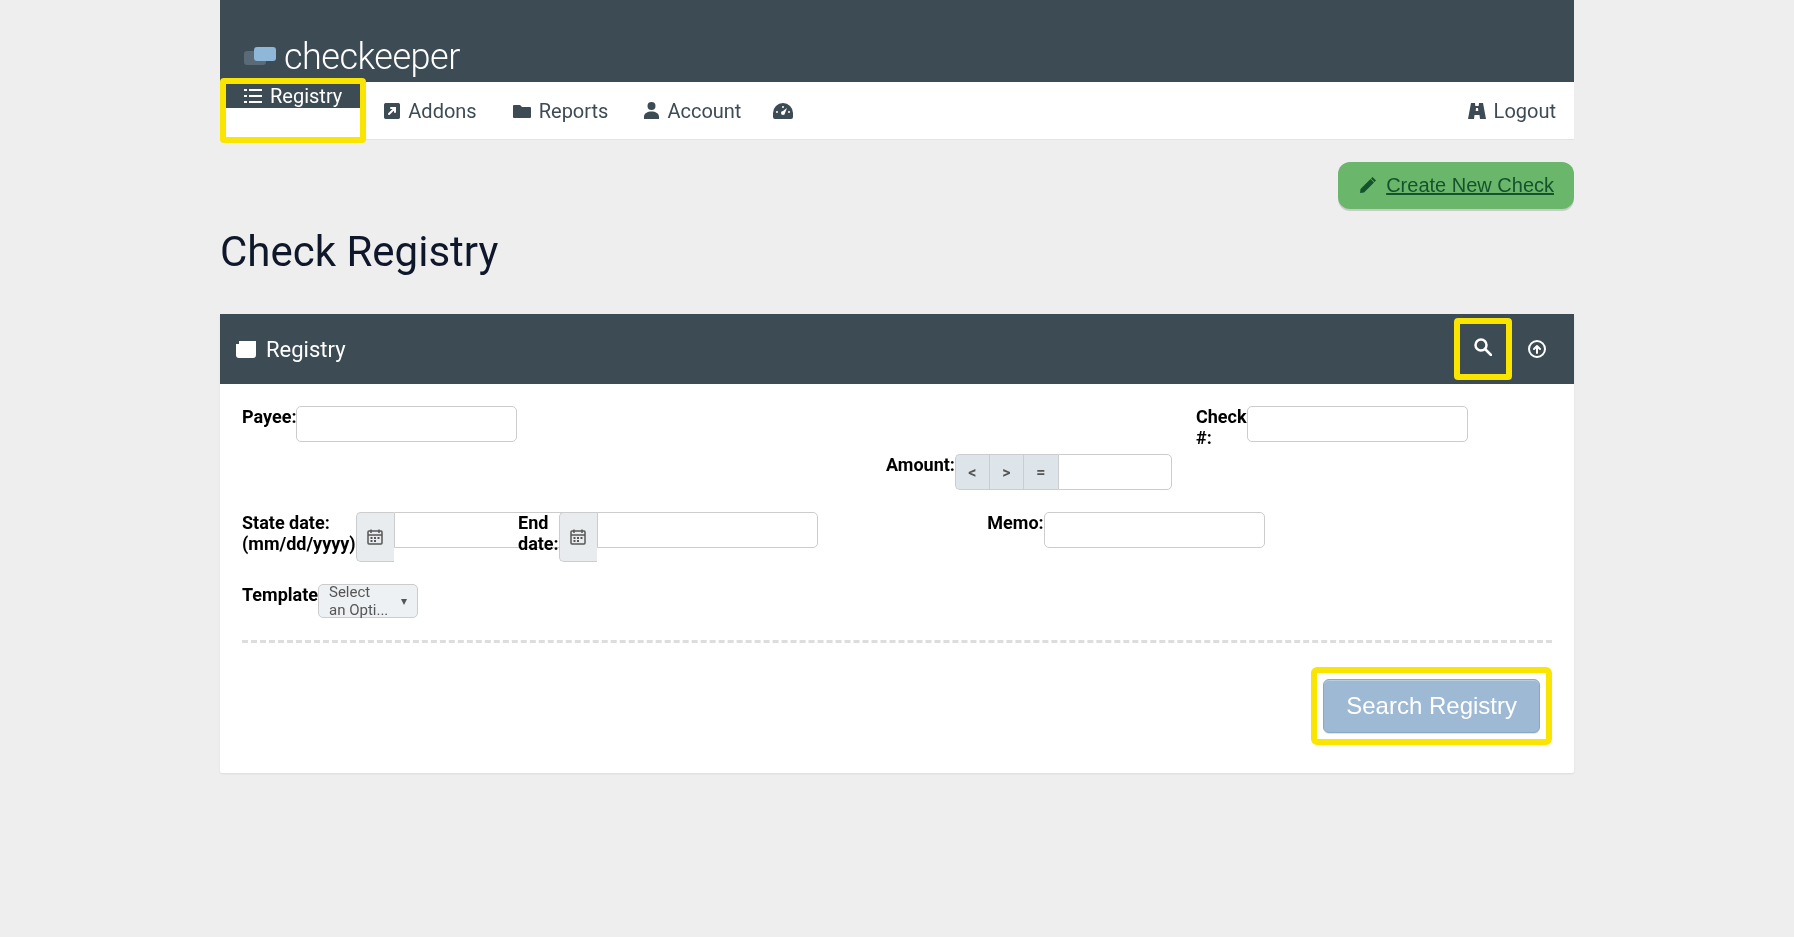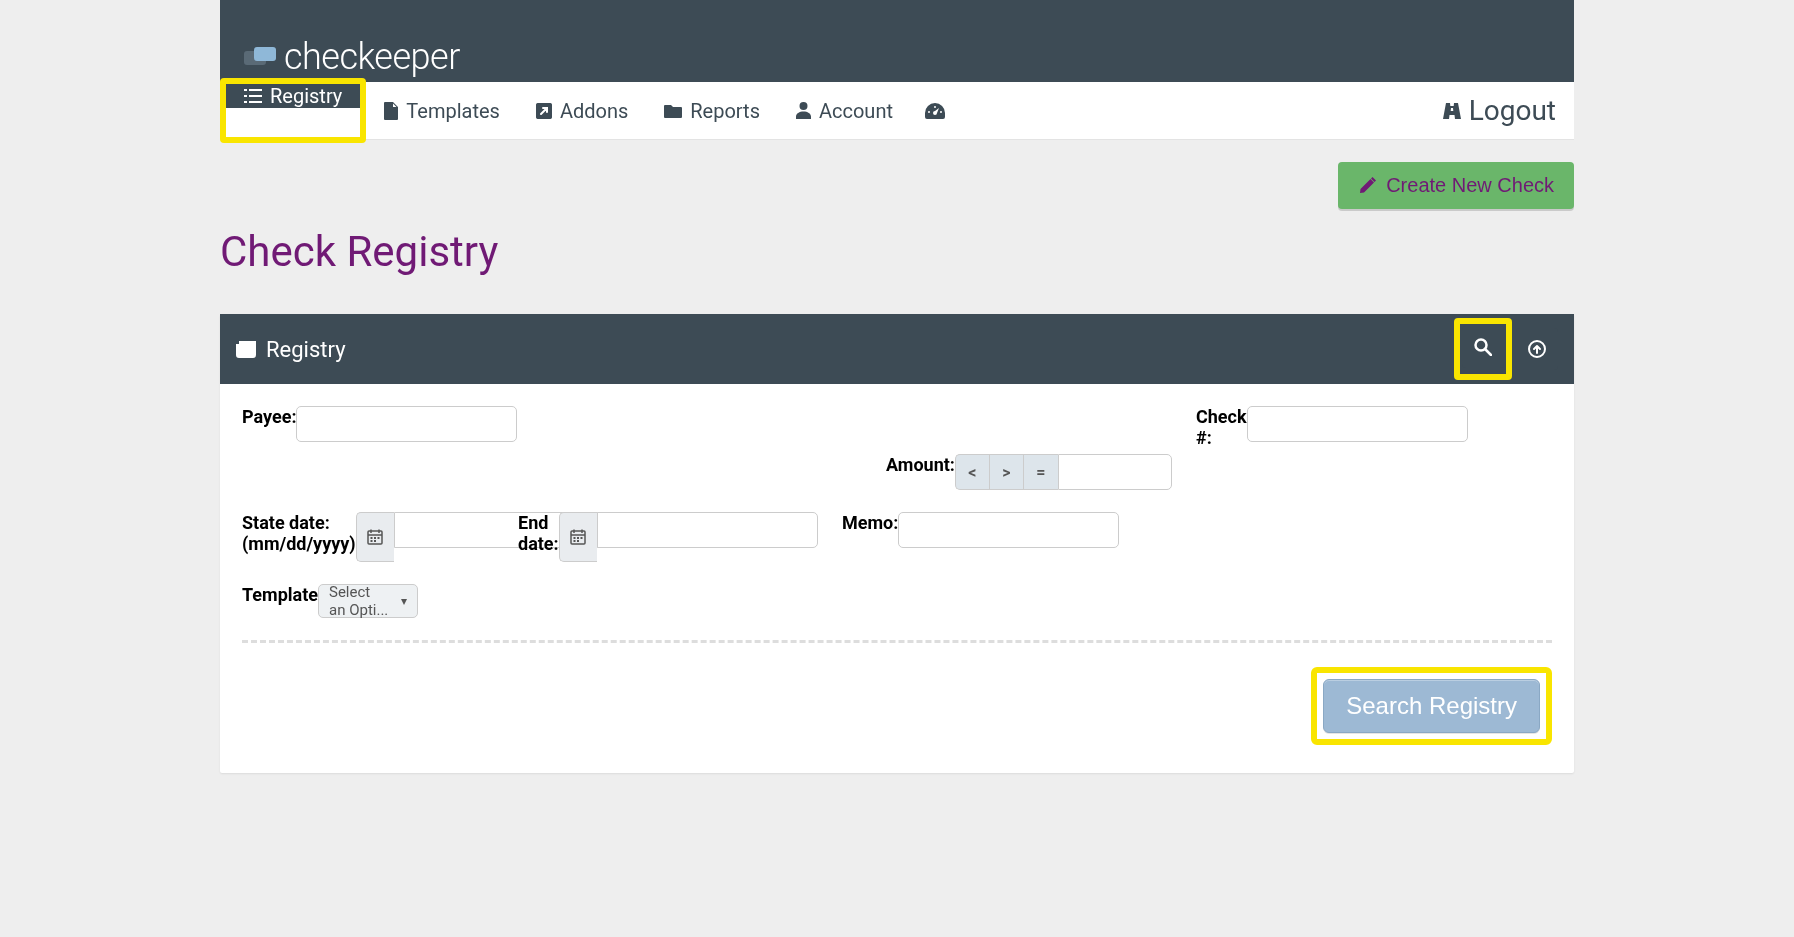--- a/index.html
+++ b/index.html
@@ -64,56 +64,57 @@
     }
     .nav-spacer {
       flex: 1;
     }
     .nav-right {
       display: flex;
       align-items: center;
       gap: 8px;
       padding: 0 18px;
       color: #3d4b55;
-      font-size: 28px;
+      font-size: 20px;
       cursor: pointer;
     }
     .nav-icon-only {
       display: flex;
       align-items: center;
       padding: 0 14px;
       color: #3d4b55;
       font-size: 18px;
     }
     
     .main {
       padding: 22px 0 40px 0;
     }
     .top-action-row {
       display: flex;
       justify-content: flex-end;
       margin-bottom: 18px;
     }
     .btn-create {
       background: #6ab66a;
-      color: #701a75;
+      color: #14532d;
       border: none;
-      border-radius: 4px;
+      border-radius: 12px;
       padding: 12px 20px;
       font-size: 20px;
       display: flex;
       align-items: center;
       gap: 10px;
       cursor: pointer;
       box-shadow: 0 2px 0 rgba(0,0,0,0.15);
+      text-decoration: underline;
     }
     .page-title {
       font-size: 42px;
       font-weight: 400;
-      color: #701a75;
+      color: #0f172a;
       margin: 12px 0 38px 0;
     }
     
     .panel {
       background: #fff;
       border-radius: 2px;
       box-shadow: 0 1px 2px rgba(0,0,0,0.08);
     }
     .panel-header {
       background: #3d4b55;
@@ -177,21 +178,21 @@
       border-radius: 5px;
       padding: 0 10px;
       font-size: 15px;
       background: #fff;
     }
     .fg-payee { width: 528px; }
     .fg-amount { width: 220px; margin-left: 88px; margin-top: 48px; }
     .fg-check { width: 268px; margin-left: 62px; }
     .fg-startdate { width: 216px; }
     .fg-enddate { width: 216px; margin-left: 32px;}
-    .fg-memo { width: 528px; margin-left: 80px;}
+    .fg-memo { width: 528px; margin-left: 100px; justify-content: center;}
     .fg-template { width: 176px; }
 
     .input-group {
       display: flex;
     }
     .input-group-addon {
       background: #e9ecef;
       border: 1px solid #ccc;
       border-right: none;
       border-radius: 5px 0 0 5px;
@@ -306,28 +307,20 @@
                 <rect x="0" y="7" width="3" height="2"></rect>
                 <rect x="5" y="7" width="13" height="2"></rect>
                 <rect x="0" y="13" width="3" height="2"></rect>
                 <rect x="5" y="13" width="13" height="2"></rect>
               </g>
             </svg>
         </span>
         <span>Registry</span>
       </a>
     </div>
-    <a class="nav-item">
-      <span>
-        <svg width="14" height="18" viewBox="0 0 14 18">
-            <path fill="currentColor" d="M9 0H1a1 1 0 0 0-1 1v16a1 1 0 0 0 1 1h12a1 1 0 0 0 1-1V5L9 0zm0 1.5L12.5 5H9V1.5z"></path>
-          </svg>
-      </span>
-      <span>Templates</span>
-    </a>
     <a class="nav-item">
       <span>
         <svg width="16" height="16" viewBox="0 0 16 16">
             <path fill="currentColor" d="M2 0h12a2 2 0 0 1 2 2v12a2 2 0 0 1-2 2H2a2 2 0 0 1-2-2V2a2 2 0 0 1 2-2zm3 11l6-6M11 5H7m4 0v4" stroke="currentColor" stroke-width="0"></path>
             <rect x="0" y="0" width="16" height="16" rx="3" fill="currentColor"></rect>
             <path d="M5 11 L11 5 M7 5 H11 V9" stroke="#fff" stroke-width="2" fill="none" stroke-linecap="round"></path>
           </svg>
       </span>
       <span>Addons</span>
     </a>

